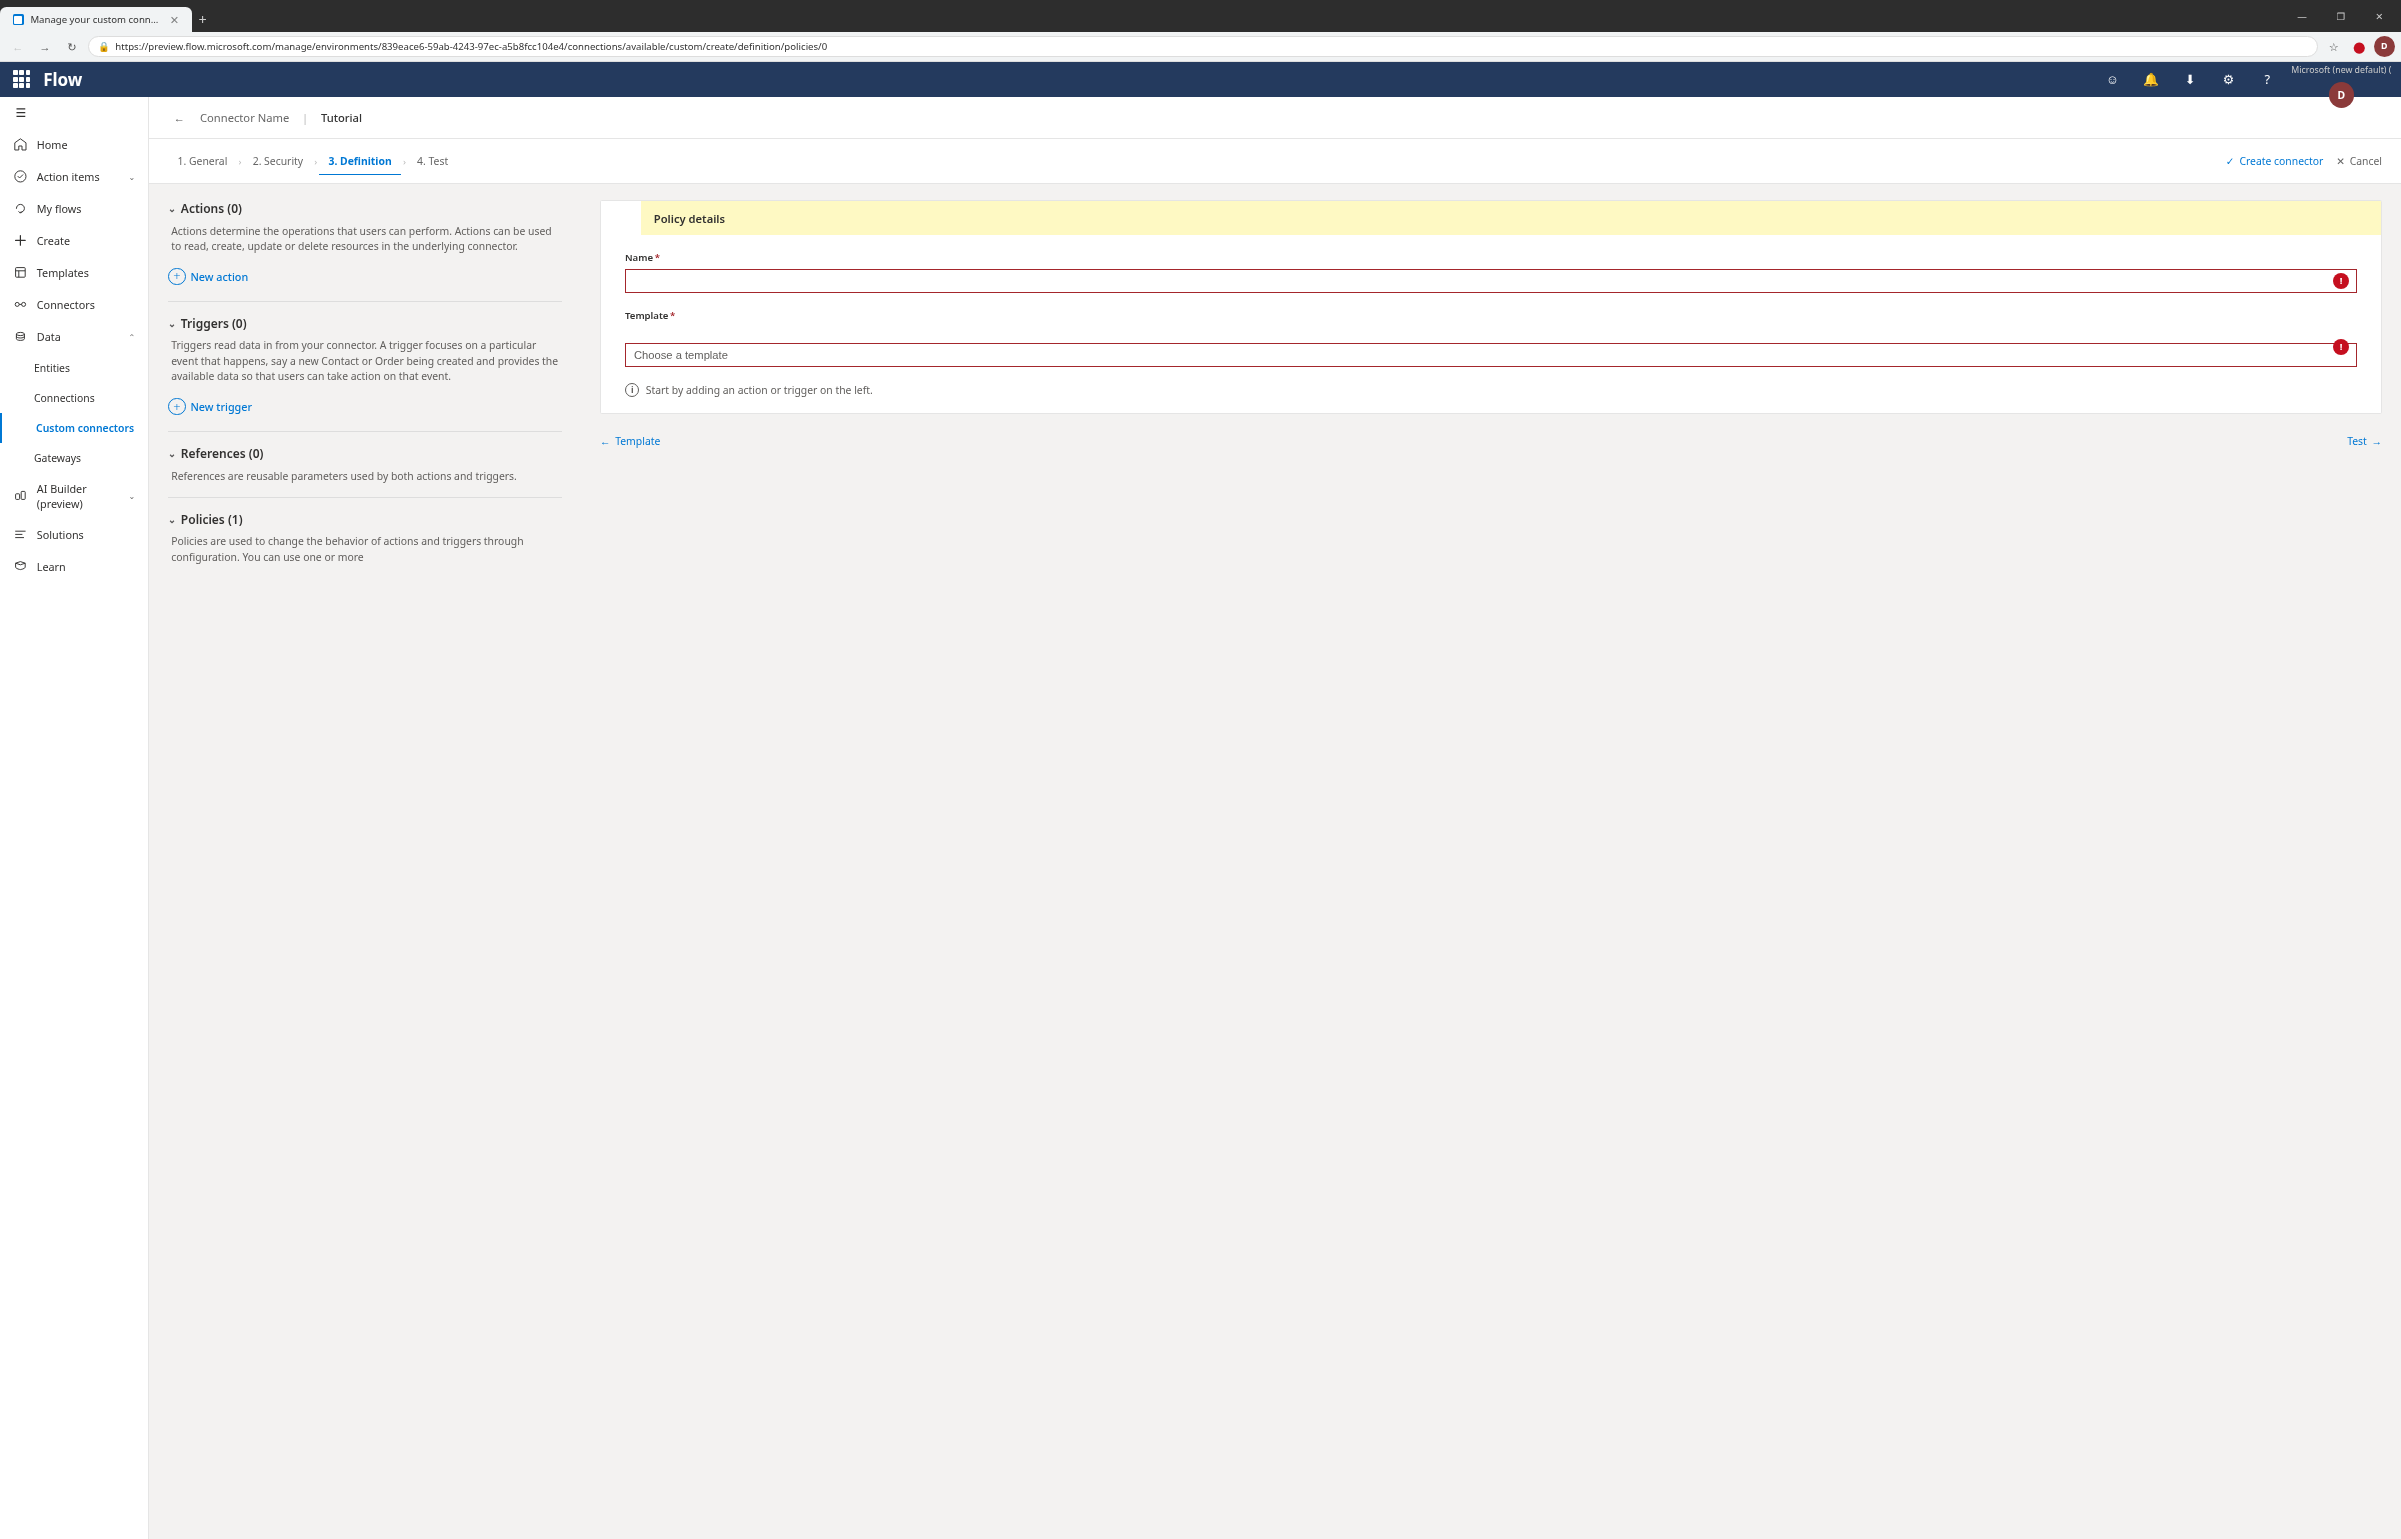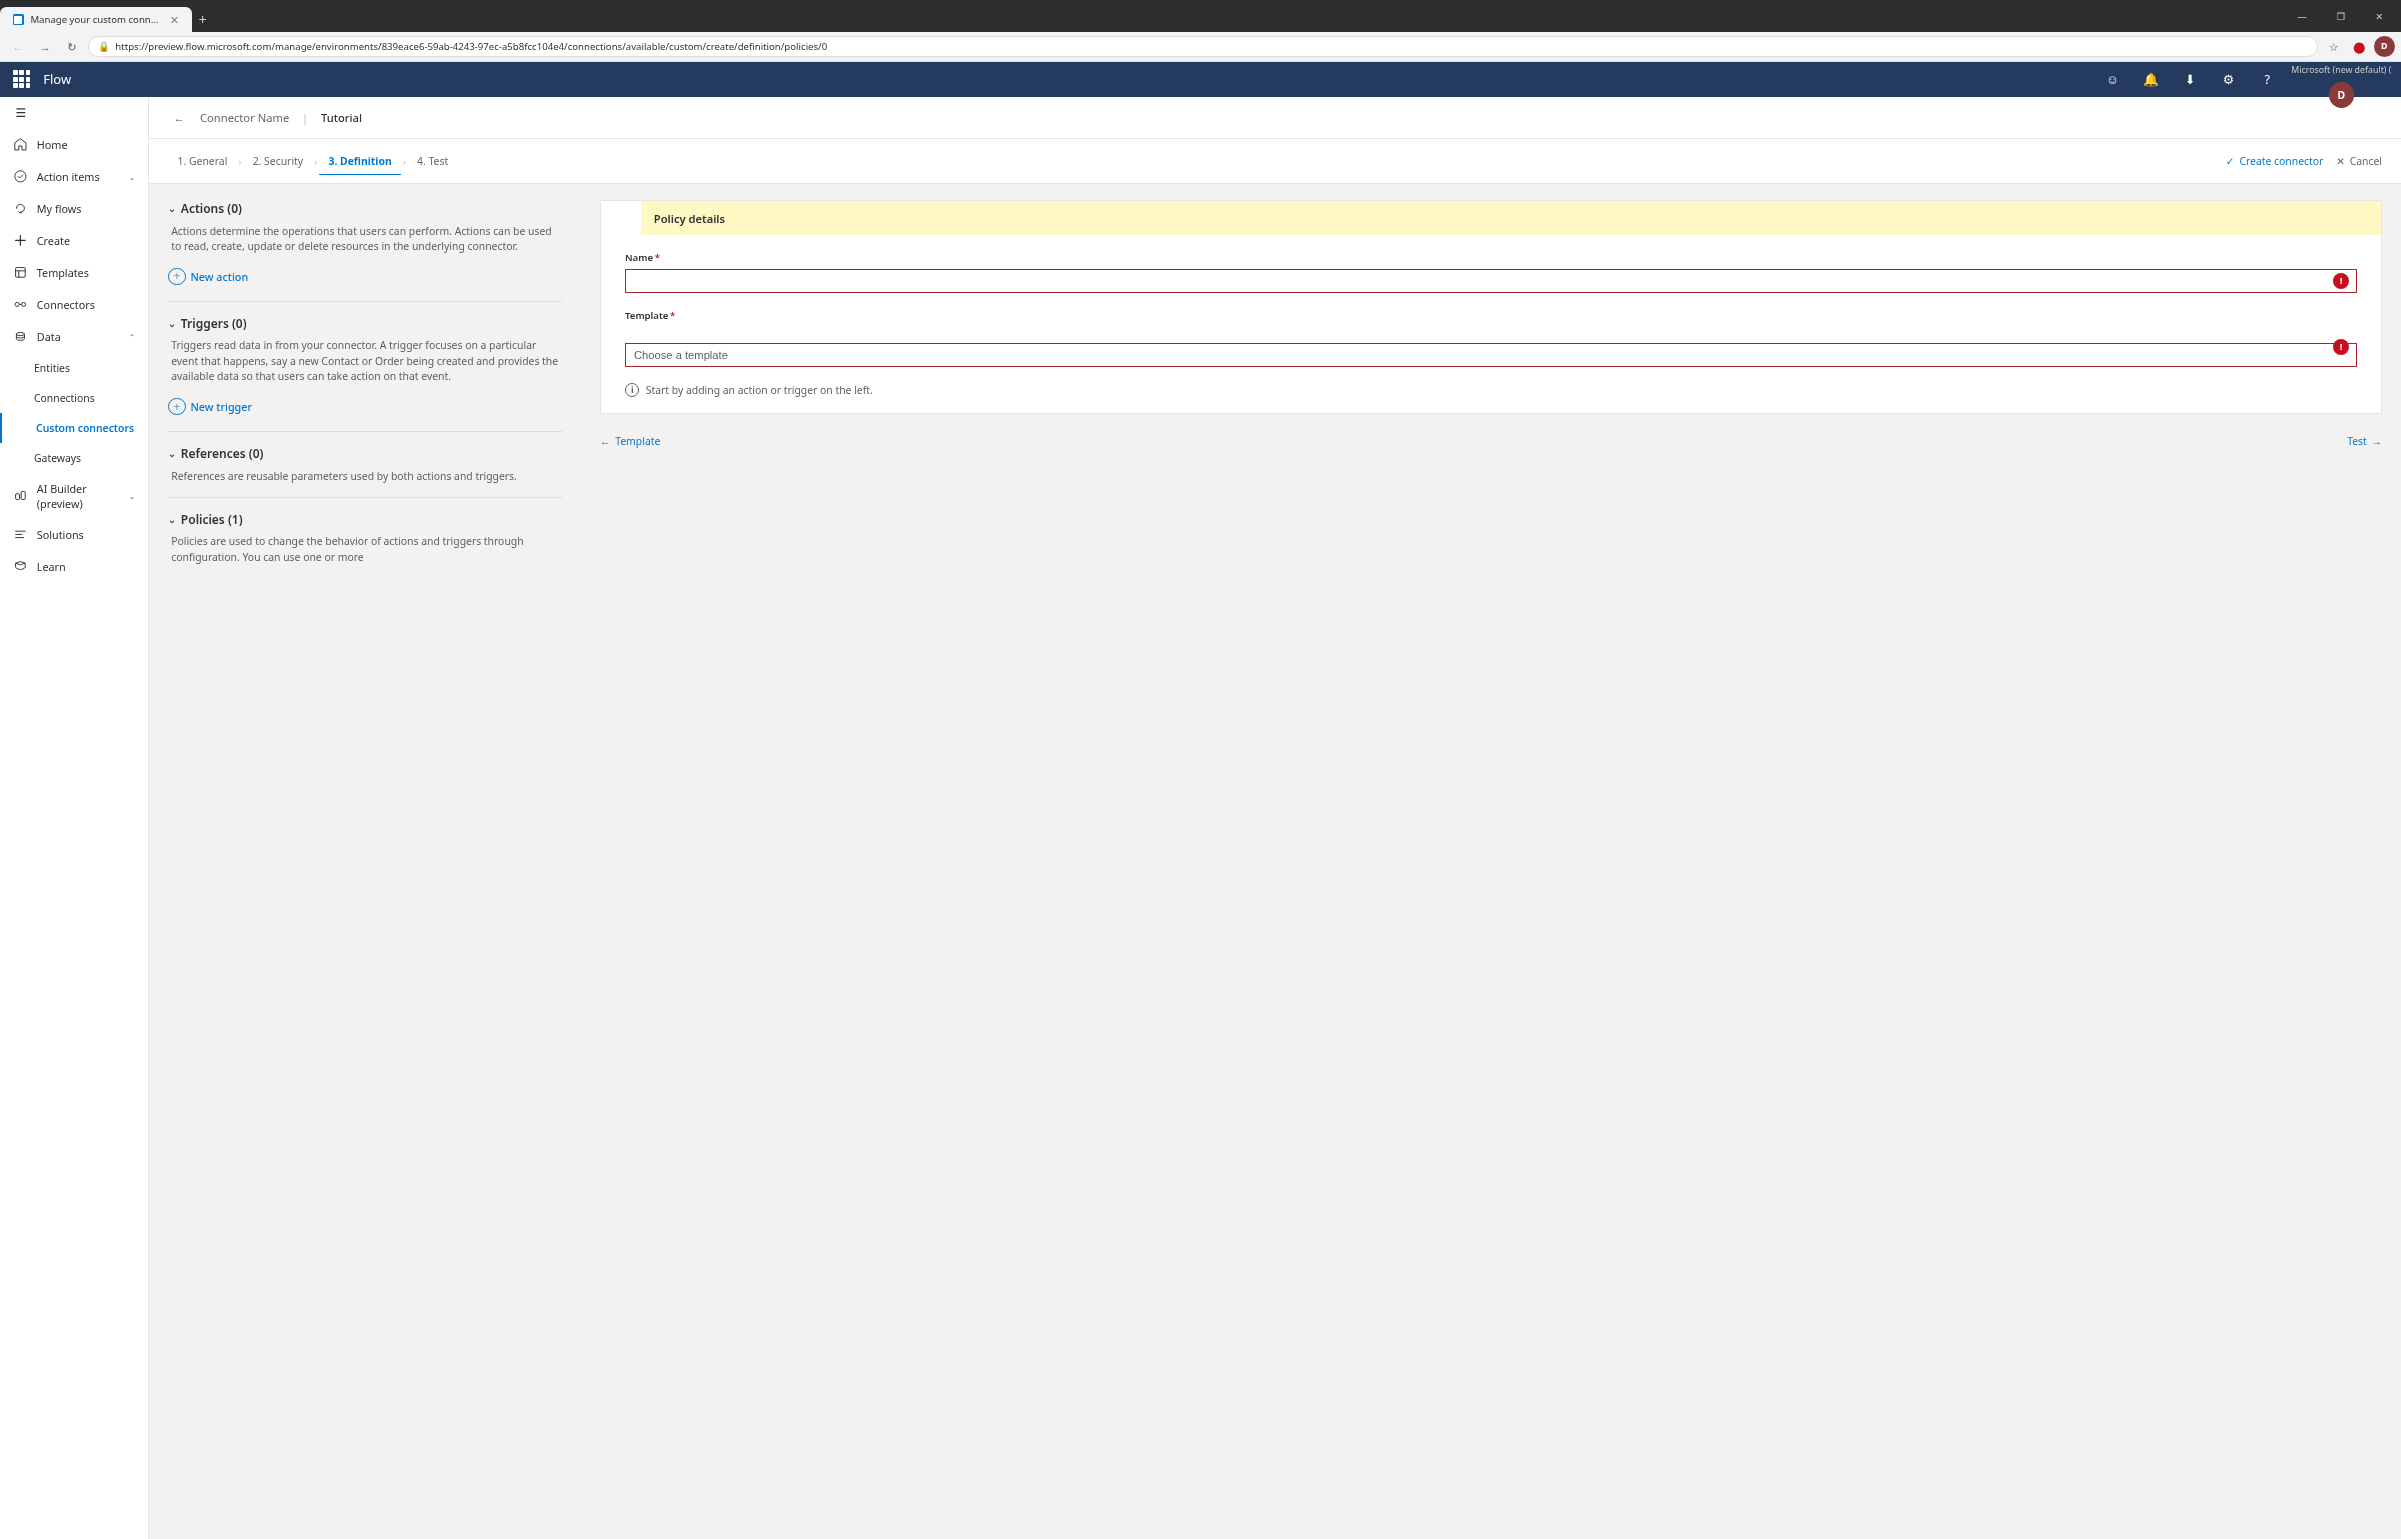--- a/index.html
+++ b/index.html
@@ -24,21 +24,21 @@
     .address-bar .url-text { flex: 1; overflow: hidden; text-overflow: ellipsis; white-space: nowrap; color: #333; font-size: 9.6px; }
     .toolbar-icons { display: flex; gap: 3.2px; align-items: center; }
     .toolbar-icon { width: 22.4px; height: 22.4px; border-radius: 50%; display: flex; align-items: center; justify-content: center; cursor: pointer; font-size: 11.2px; color: #555; }
     .profile-icon { width: 21px; height: 21px; border-radius: 50%; background: #8b3a3a; color: white; display: flex; align-items: center; justify-content: center; font-size: 8.8px; font-weight: bold; }
 
     
     .app-topbar { background: #243a5e; display: flex; align-items: center; padding: 0 9.6px; height: 35px; gap: 9.6px; position: relative; z-index: 10; }
     .app-topbar .waffle { width: 24px; height: 24px; display: flex; align-items: center; justify-content: center; cursor: pointer; }
     .waffle-grid { display: grid; grid-template-columns: repeat(3,4.8px); gap: 1.6px; }
     .waffle-dot { width: 4.8px; height: 4.8px; background: white; border-radius: 0.8px; }
-    .app-name { color: white; font-size: 13px; font-weight: 400; }
+    .app-name { color: white; font-size: 17px; font-weight: 700; }
     .topbar-spacer { flex: 1; }
     .topbar-icon { width: 29px; height: 29px; border-radius: 50%; display: flex; align-items: center; justify-content: center; cursor: pointer; color: white; font-size: 12.8px; }
     .topbar-user { display: flex; align-items: center; gap: 6.4px; color: white; font-size: 9.6px; text-align: right; flex-direction: column; }
     .topbar-user .user-avatar { width: 25.6px; height: 25.6px; border-radius: 50%; background: #8b3a3a; display: flex; align-items: center; justify-content: center; font-weight: bold; font-size: 10.4px; color: white; }
 
     
     .sidebar { width: 149px; background: white; border-right: 0.8px solid #e5e5e5; display: flex; flex-direction: column; overflow-y: auto; flex-shrink: 0; }
     .sidebar-item { display: flex; align-items: center; padding: 8px 12.8px; cursor: pointer; gap: 8px; color: #323130; font-size: 10.8px; position: relative; }
     .sidebar-item.active { color: #0078d4; border-left: 2.4px solid #0078d4; padding-left: 10.4px; font-weight: 600; }
     .sidebar-item .si-icon { width: 16px; height: 16px; display: flex; align-items: center; justify-content: center; flex-shrink: 0; font-size: 12px; }

